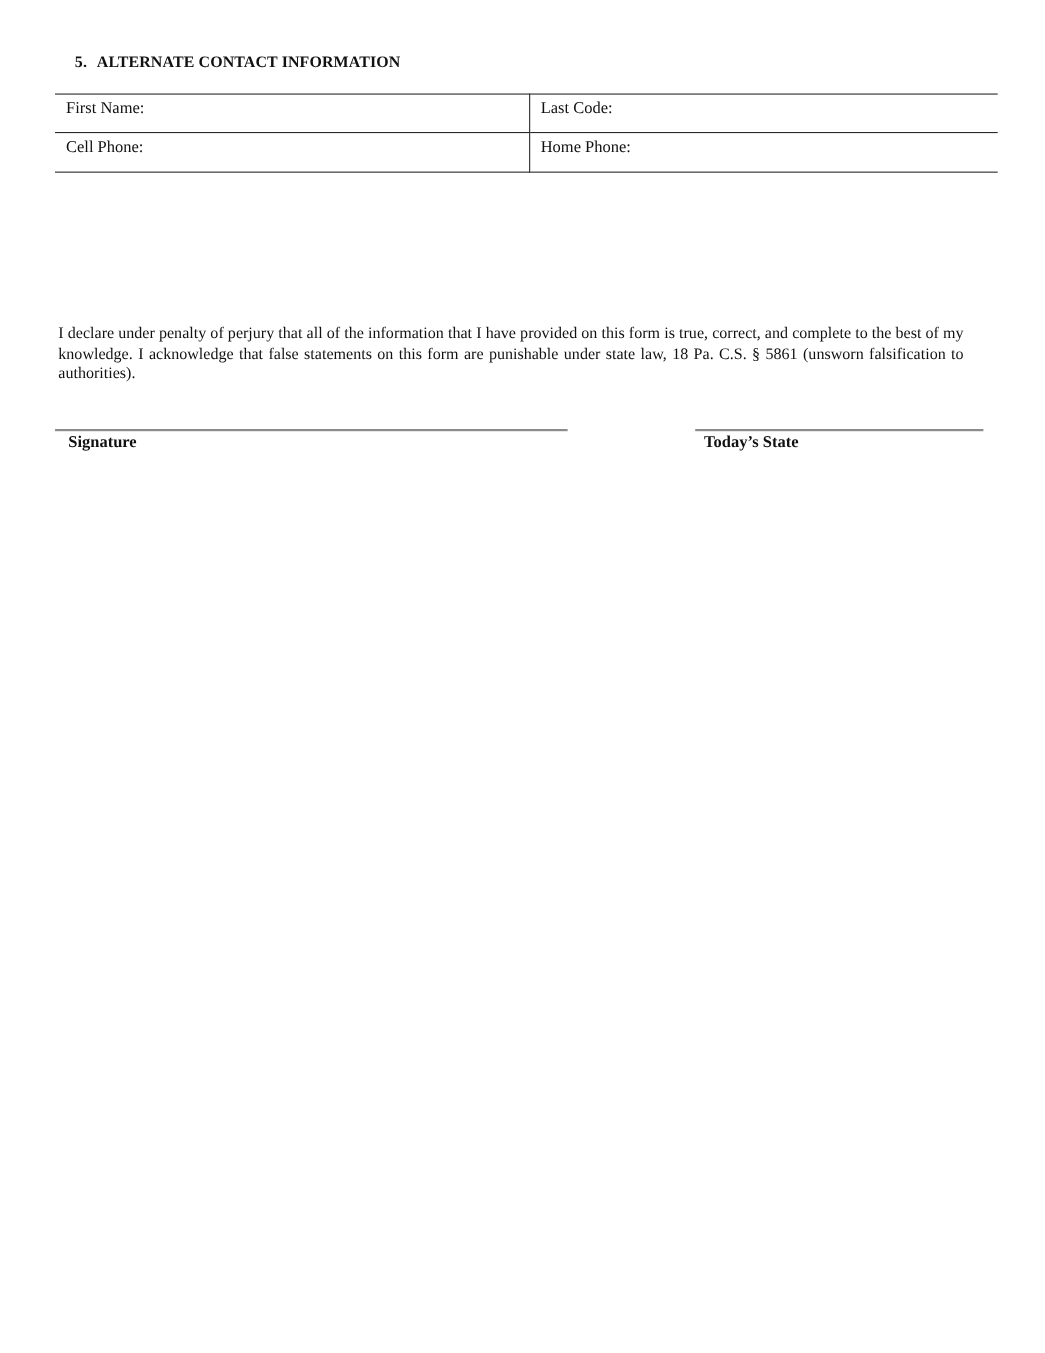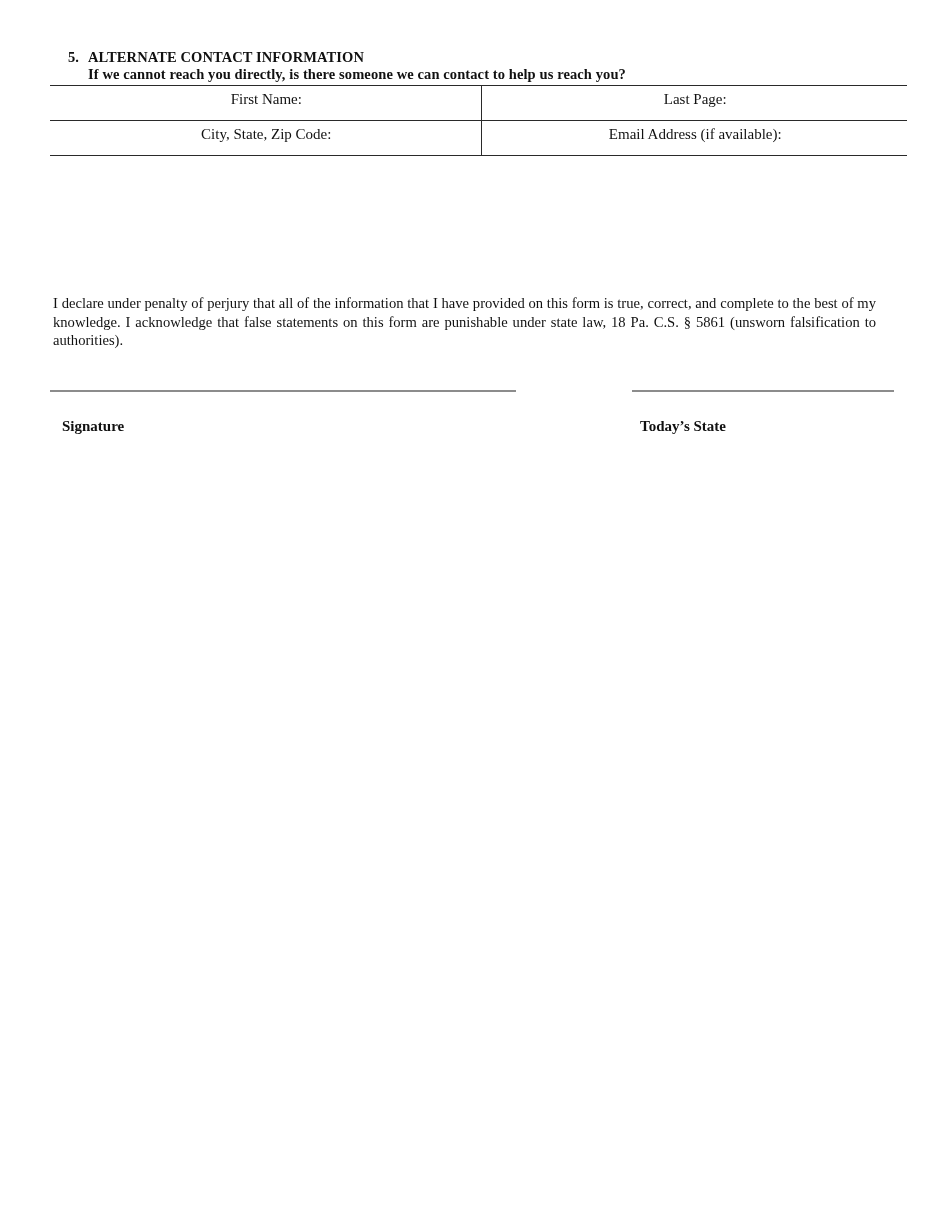--- a/index.html
+++ b/index.html
@@ -52,21 +52,21 @@
     font-size: 15px;
     line-height: 19px;
     overflow: hidden;
   }
   table.contact-table tr.first-row td {
     border-top: 1px solid #2a2a2a;
   }
   table.contact-table td.split {
     border-right: 1px solid #2a2a2a;
   }
-  tr.h35 { height: 35px; text-align: center; }
+  tr.h35 { height: 35px; }
   tr.h36 { height: 36px; }
 
   
   .declaration {
     position: absolute;
     left: 53px;
     top: 294px;
     width: 823px;
     margin: 0;
     font-size: 14.6px;
@@ -80,21 +80,20 @@
     height: 0;
     border-top: 2px solid #8c8c8c;
   }
   .rule.signature { left: 50px;  top: 390px; width: 466px; }
   .rule.date      { left: 632px; top: 390px; width: 262px; }
   .sig-label {
     position: absolute;
     font-weight: bold;
     font-size: 15px;
     white-space: nowrap;
-    margin-top: 24px;
   }
   .sig-label.signature { left: 62px;  top: 394px; }
   .sig-label.date      { left: 640px; top: 394px; }
 
   
   .footer-page {
     position: absolute;
     left: 837px;
     top: 1181px;
     font-size: 12.5px;
@@ -111,43 +110,42 @@
 </style>
 </head>
 <body>
 
 <div class="page">
 
   <div class="section-header">
     <div>
       <span class="num">5.</span><span>ALTERNATE CONTACT INFORMATION</span>
     </div>
-    <div class="subtitle-line">If we cannot reach you directly, is there someone we can contact to help us reach you?</div>
   </div>
 
   <table class="contact-table">
     <colgroup>
       <col style="width:431px">
       <col style="width:426px">
     </colgroup>
     <tbody>
       <tr class="first-row h35">
         <td class="split">
           <span>First Name:</span>
         </td>
         <td>
-          <span>Last Page:</span>
+          <span>Last Code:</span>
         </td>
       </tr>
-      <tr class="h35">
+      <tr class="h36">
         <td class="split">
-          <span>City, State, Zip Code:</span>
+          <span>Cell Phone:</span>
         </td>
         <td>
-          <span>Email Address (if available):</span>
+          <span>Home Phone:</span>
         </td>
       </tr>
     </tbody>
   </table>
 
   <p class="declaration">I declare under penalty of perjury that all of the information that I have provided on this form is true, correct, and complete to the best of my knowledge. I acknowledge that false statements on this form are punishable under state law, 18 Pa. C.S. § 5861 (unsworn falsification to authorities).</p>
 
   <div class="rule signature"></div>
   <div class="sig-label signature">Signature</div>
 

